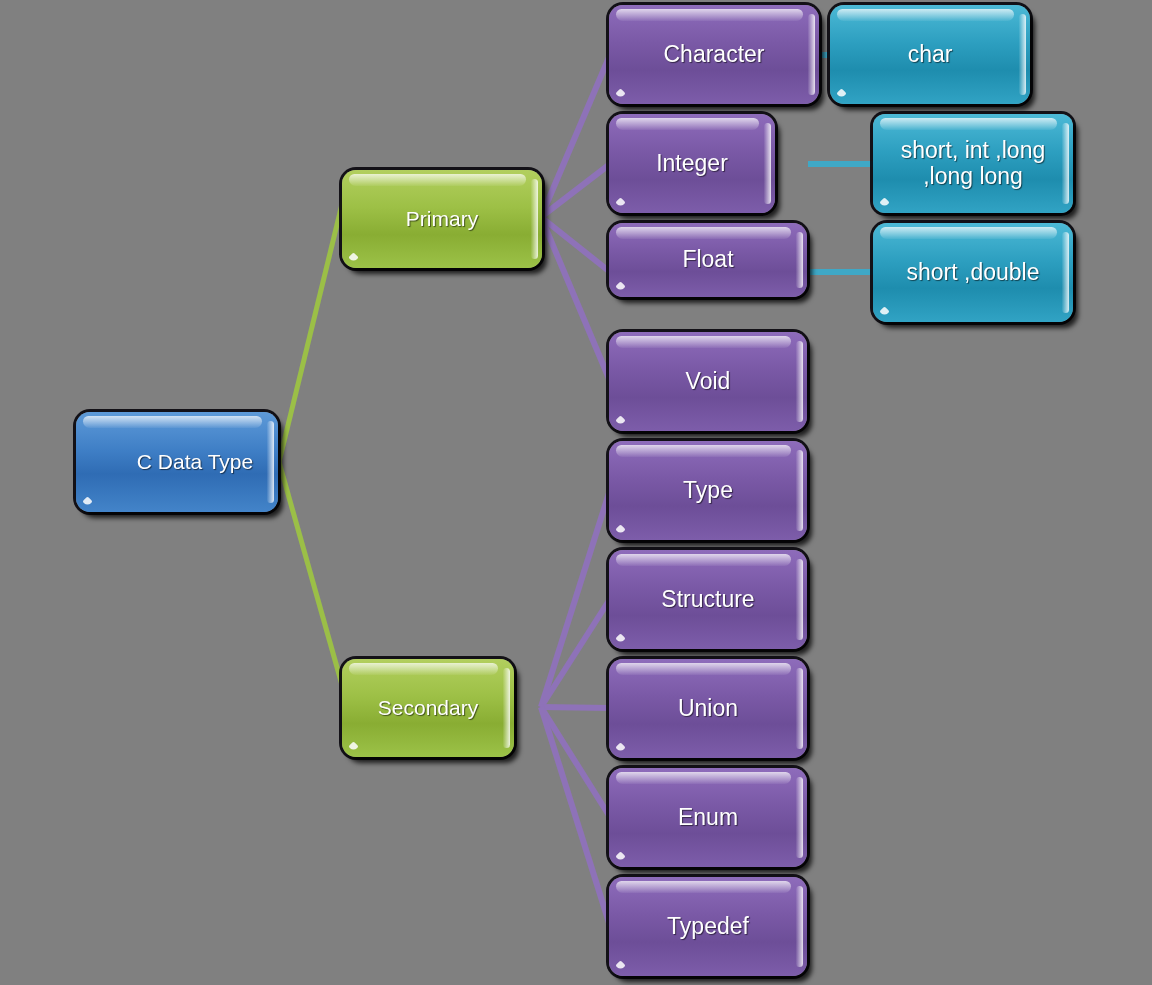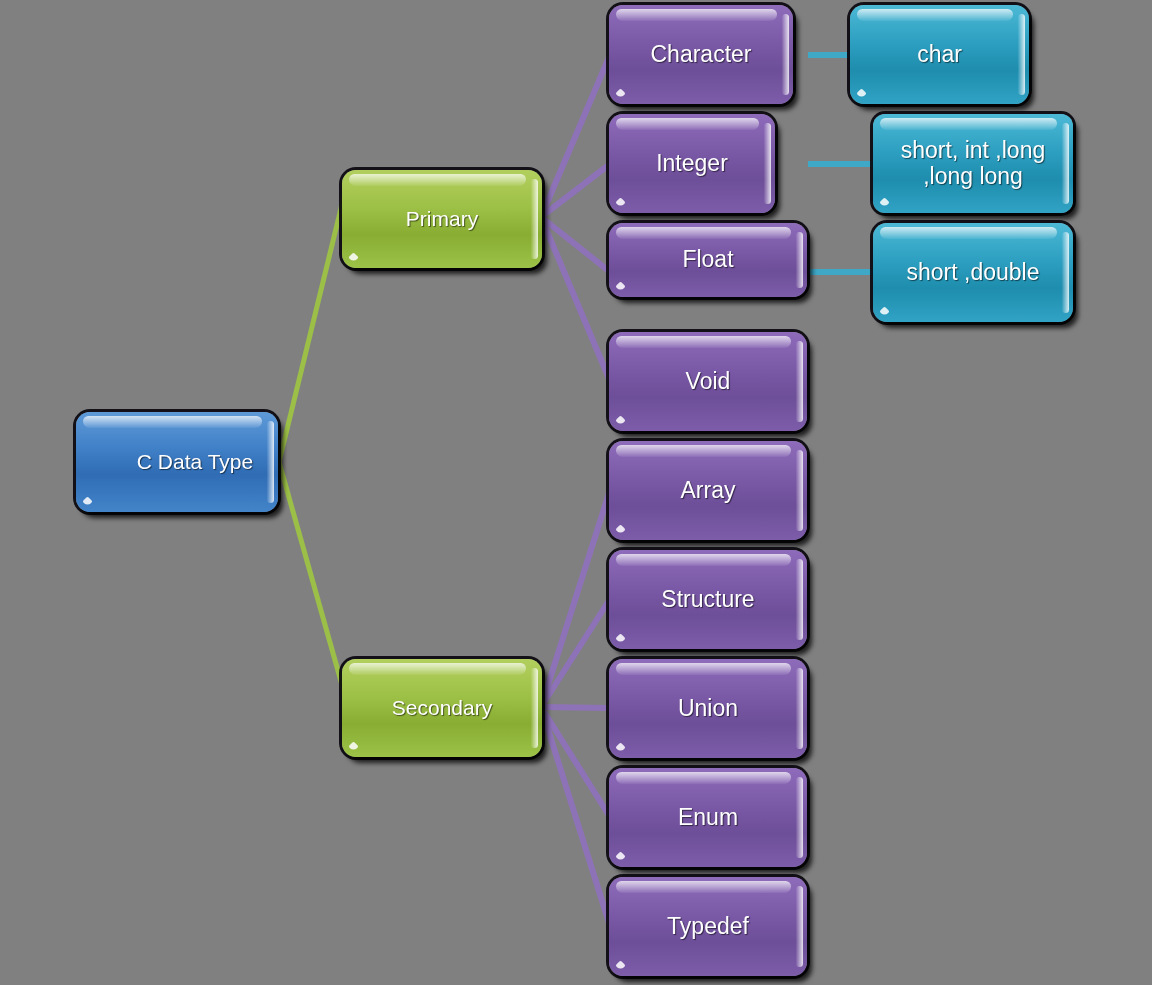--- a/index.html
+++ b/index.html
@@ -126,61 +126,61 @@
     </svg>
   <div id="nodes-layer">
       <div class="node blue" style="left: 76px; top: 412px; width: 202px; height: 100px;">
         <span class="corner-dot"></span>
         <span class="label" style="font-size: 21px;">C Data Type</span>
       </div>
       <div class="node green" style="left: 342px; top: 170px; width: 200px; height: 98px;">
         <span class="corner-dot"></span>
         <span class="label" style="font-size: 21px;">Primary</span>
       </div>
-      <div class="node green" style="left: 342px; top: 659px; width: 200px; height: 98px;">
+      <div class="node green" style="left: 342px; top: 659px; width: 172px; height: 98px;">
         <span class="corner-dot"></span>
         <span class="label" style="font-size: 21px;">Secondary</span>
       </div>
-      <div class="node purple" style="left: 609px; top: 5px; width: 184px; height: 99px;">
+      <div class="node purple" style="left: 609px; top: 5px; width: 210px; height: 99px;">
         <span class="corner-dot"></span>
         <span class="label" style="font-size: 23px;">Character</span>
       </div>
       <div class="node purple" style="left: 609px; top: 114px; width: 166px; height: 99px;">
         <span class="corner-dot"></span>
         <span class="label" style="font-size: 23px;">Integer</span>
       </div>
       <div class="node purple" style="left: 609px; top: 223px; width: 198px; height: 74px;">
         <span class="corner-dot"></span>
         <span class="label" style="font-size: 23px;">Float</span>
       </div>
       <div class="node purple" style="left: 609px; top: 332px; width: 198px; height: 99px;">
         <span class="corner-dot"></span>
         <span class="label" style="font-size: 23px;">Void</span>
       </div>
       <div class="node purple" style="left: 609px; top: 441px; width: 198px; height: 99px;">
         <span class="corner-dot"></span>
-        <span class="label" style="font-size: 23px;">Array</span>
+        <span class="label" style="font-size: 23px;">Type</span>
       </div>
       <div class="node purple" style="left: 609px; top: 550px; width: 198px; height: 99px;">
         <span class="corner-dot"></span>
         <span class="label" style="font-size: 23px;">Structure</span>
       </div>
       <div class="node purple" style="left: 609px; top: 659px; width: 198px; height: 99px;">
         <span class="corner-dot"></span>
         <span class="label" style="font-size: 23px;">Union</span>
       </div>
       <div class="node purple" style="left: 609px; top: 768px; width: 198px; height: 99px;">
         <span class="corner-dot"></span>
         <span class="label" style="font-size: 23px;">Enum</span>
       </div>
       <div class="node purple" style="left: 609px; top: 877px; width: 198px; height: 99px;">
         <span class="corner-dot"></span>
         <span class="label" style="font-size: 23px;">Typedef</span>
       </div>
-      <div class="node cyan" style="left: 850px; top: 5px; width: 179px; height: 99px; align-items: center;">
+      <div class="node cyan" style="left: 830px; top: 5px; width: 200px; height: 99px; align-items: center;">
         <span class="corner-dot"></span>
         <span class="label" style="font-size: 23px;">char</span>
       </div>
       <div class="node cyan" style="left: 873px; top: 114px; width: 200px; height: 99px; border-radius: 12px;">
         <span class="corner-dot"></span>
         <span class="label" style="font-size: 23px;">short, int ,long
 ,long long</span>
       </div>
       <div class="node cyan" style="left: 873px; top: 223px; width: 200px; height: 99px;">
         <span class="corner-dot"></span>

